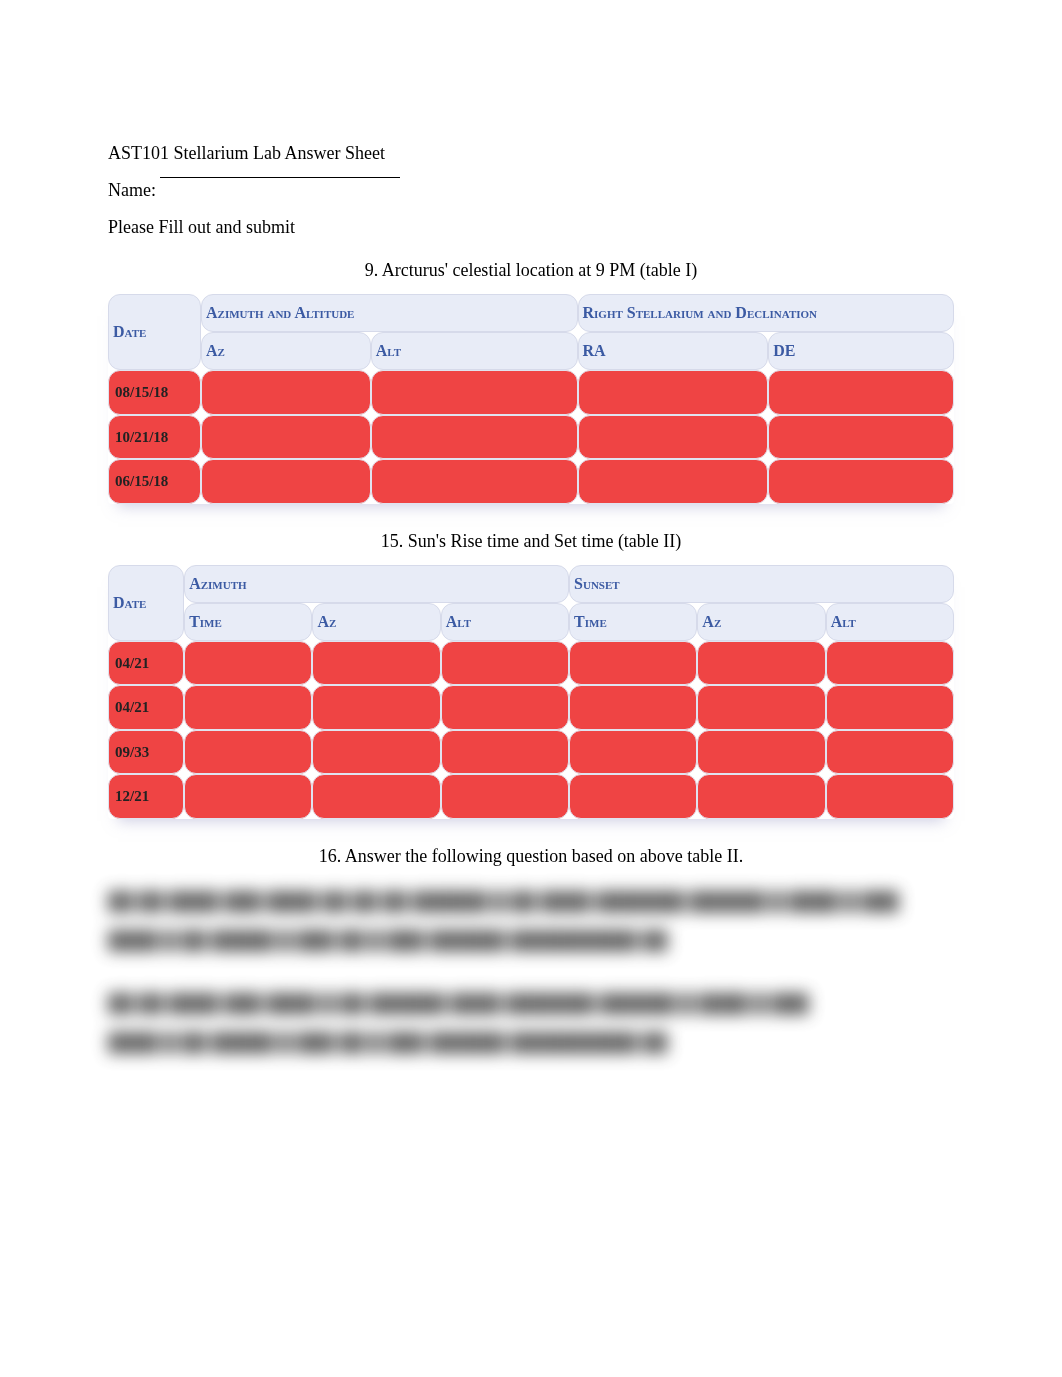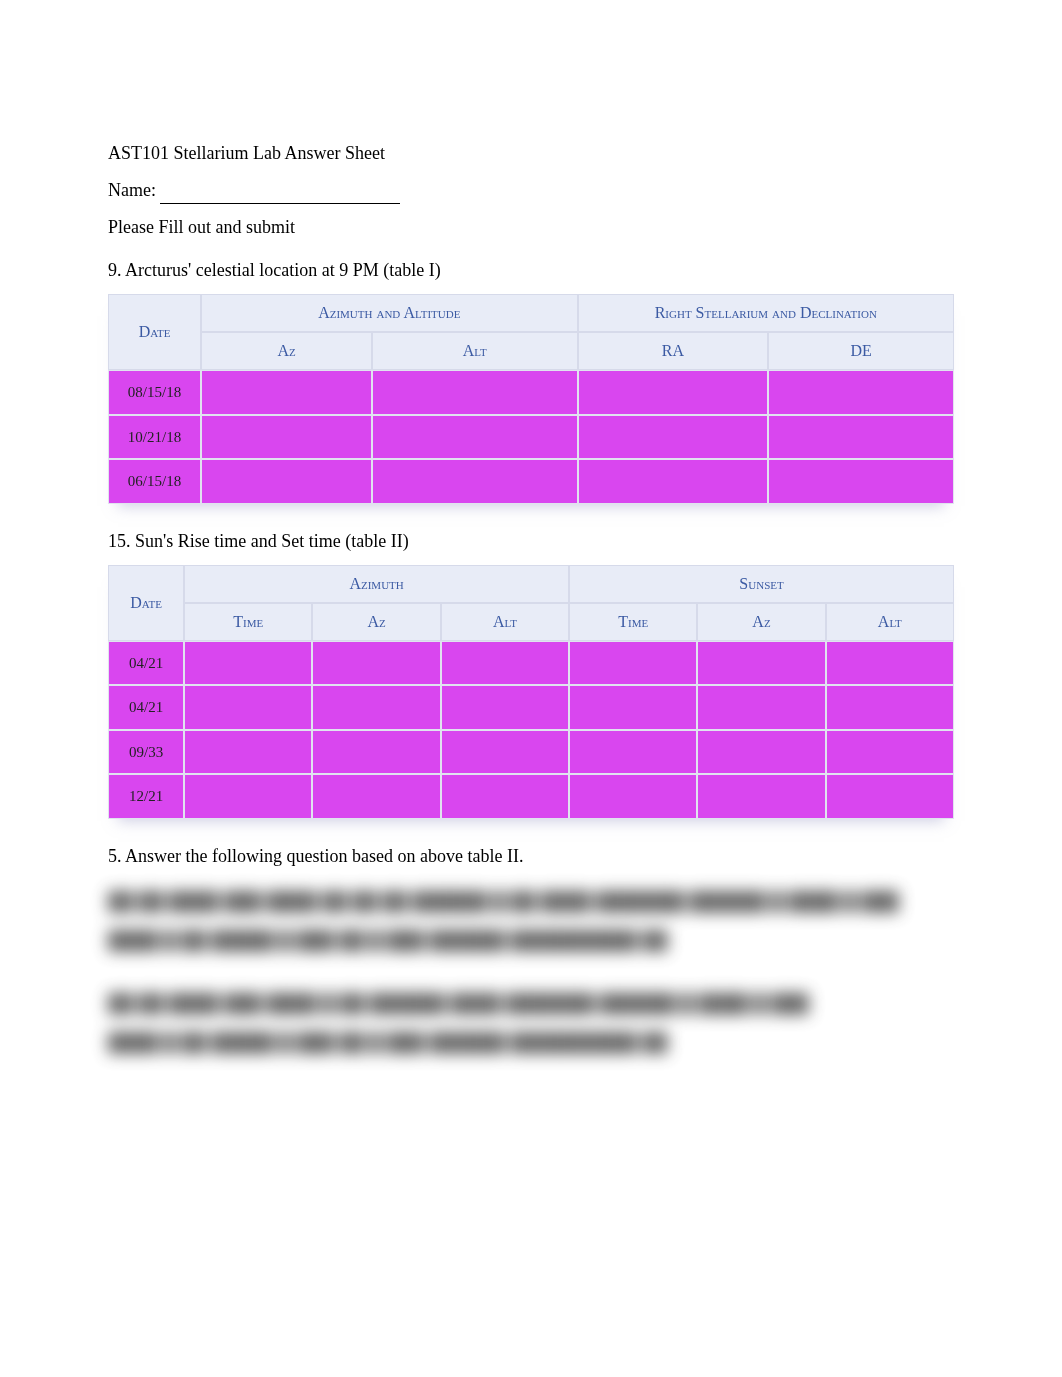--- a/index.html
+++ b/index.html
@@ -7,52 +7,53 @@
       background: #fff;
       font-family: "Times New Roman", Times, serif;
       color: #000;
       width: 1062px;
       min-height: 1377px;
       padding: 140px 108px 0 108px;
       font-size: 18px;
       line-height: 1.5;
     }
     .line { margin-bottom: 10px; }
-    .name-line { display: flex; align-items: flex-end; }
+    .name-line { display: flex; align-items: flex-start; }
     .name-blank {
       display: inline-block;
       border-bottom: 1px solid #000;
       width: 240px;
       margin-left: 4px;
     }
-    .q { margin-top: 16px; margin-bottom: 10px; }
+    .q { margin-top: 16px; margin-bottom: 10px; text-align: center; }
     table {
       border-collapse: separate;
       border-spacing: 0;
       width: 100%;
       margin-top: 6px;
       margin-bottom: 24px;
       box-shadow: 0 12px 14px -10px rgba(156,156,200,0.5);
       border-radius: 4px;
     }
     th, td {
-      font-weight: normal;
-      text-align: center;
+      font-weight: bold;
+      text-align: left;
       vertical-align: middle;
       font-size: 16px;
+      border-radius: 12px;
     }
     thead th {
       background: #e8ecf7;
       color: #3b5aa3;
       border: 1px solid #d6daea;
       padding: 6px 4px;
       font-variant: small-caps;
     }
     tbody td {
-      background: #d946ef;
+      background: #ef4444;
       border: 1px solid #e0e3ef;
       padding: 10px 6px;
       color: #222;
       font-size: 15px;
     }
 
     
     .t1 .c-date { width: 11%; }
     .t1 .c-half { width: 44.5%; }
 
@@ -183,20 +184,20 @@
       <td></td>
       <td></td>
       <td></td>
       <td></td>
       <td></td>
       <td></td>
     </tr>
   </tbody>
 </table>
 
-<p class="q">5. Answer the following question based on above table II.</p>
+<p class="q">16. Answer the following question based on above table II.</p>
 
 <div class="blur-block">
   <div class="blur-line1">██ ██ ████ ███ ████ ██ ██ ██ ██████ █ ██ ████ ███████ ██████ █ ████ █ ███</div>
   <div class="blur-line2">████ █ ██ █████ █ ███ ██ █ ███ ██████ ██████████ ██</div>
   <div class="blur-line1">██ ██ ████ ███ ████ █ ██ ██████ ████ ███████ ██████ █ ████ █ ███</div>
   <div class="blur-line2">████ █ ██ █████ █ ███ ██ █ ███ ██████ ██████████ ██</div>
 </div>
 
 </body></html>

